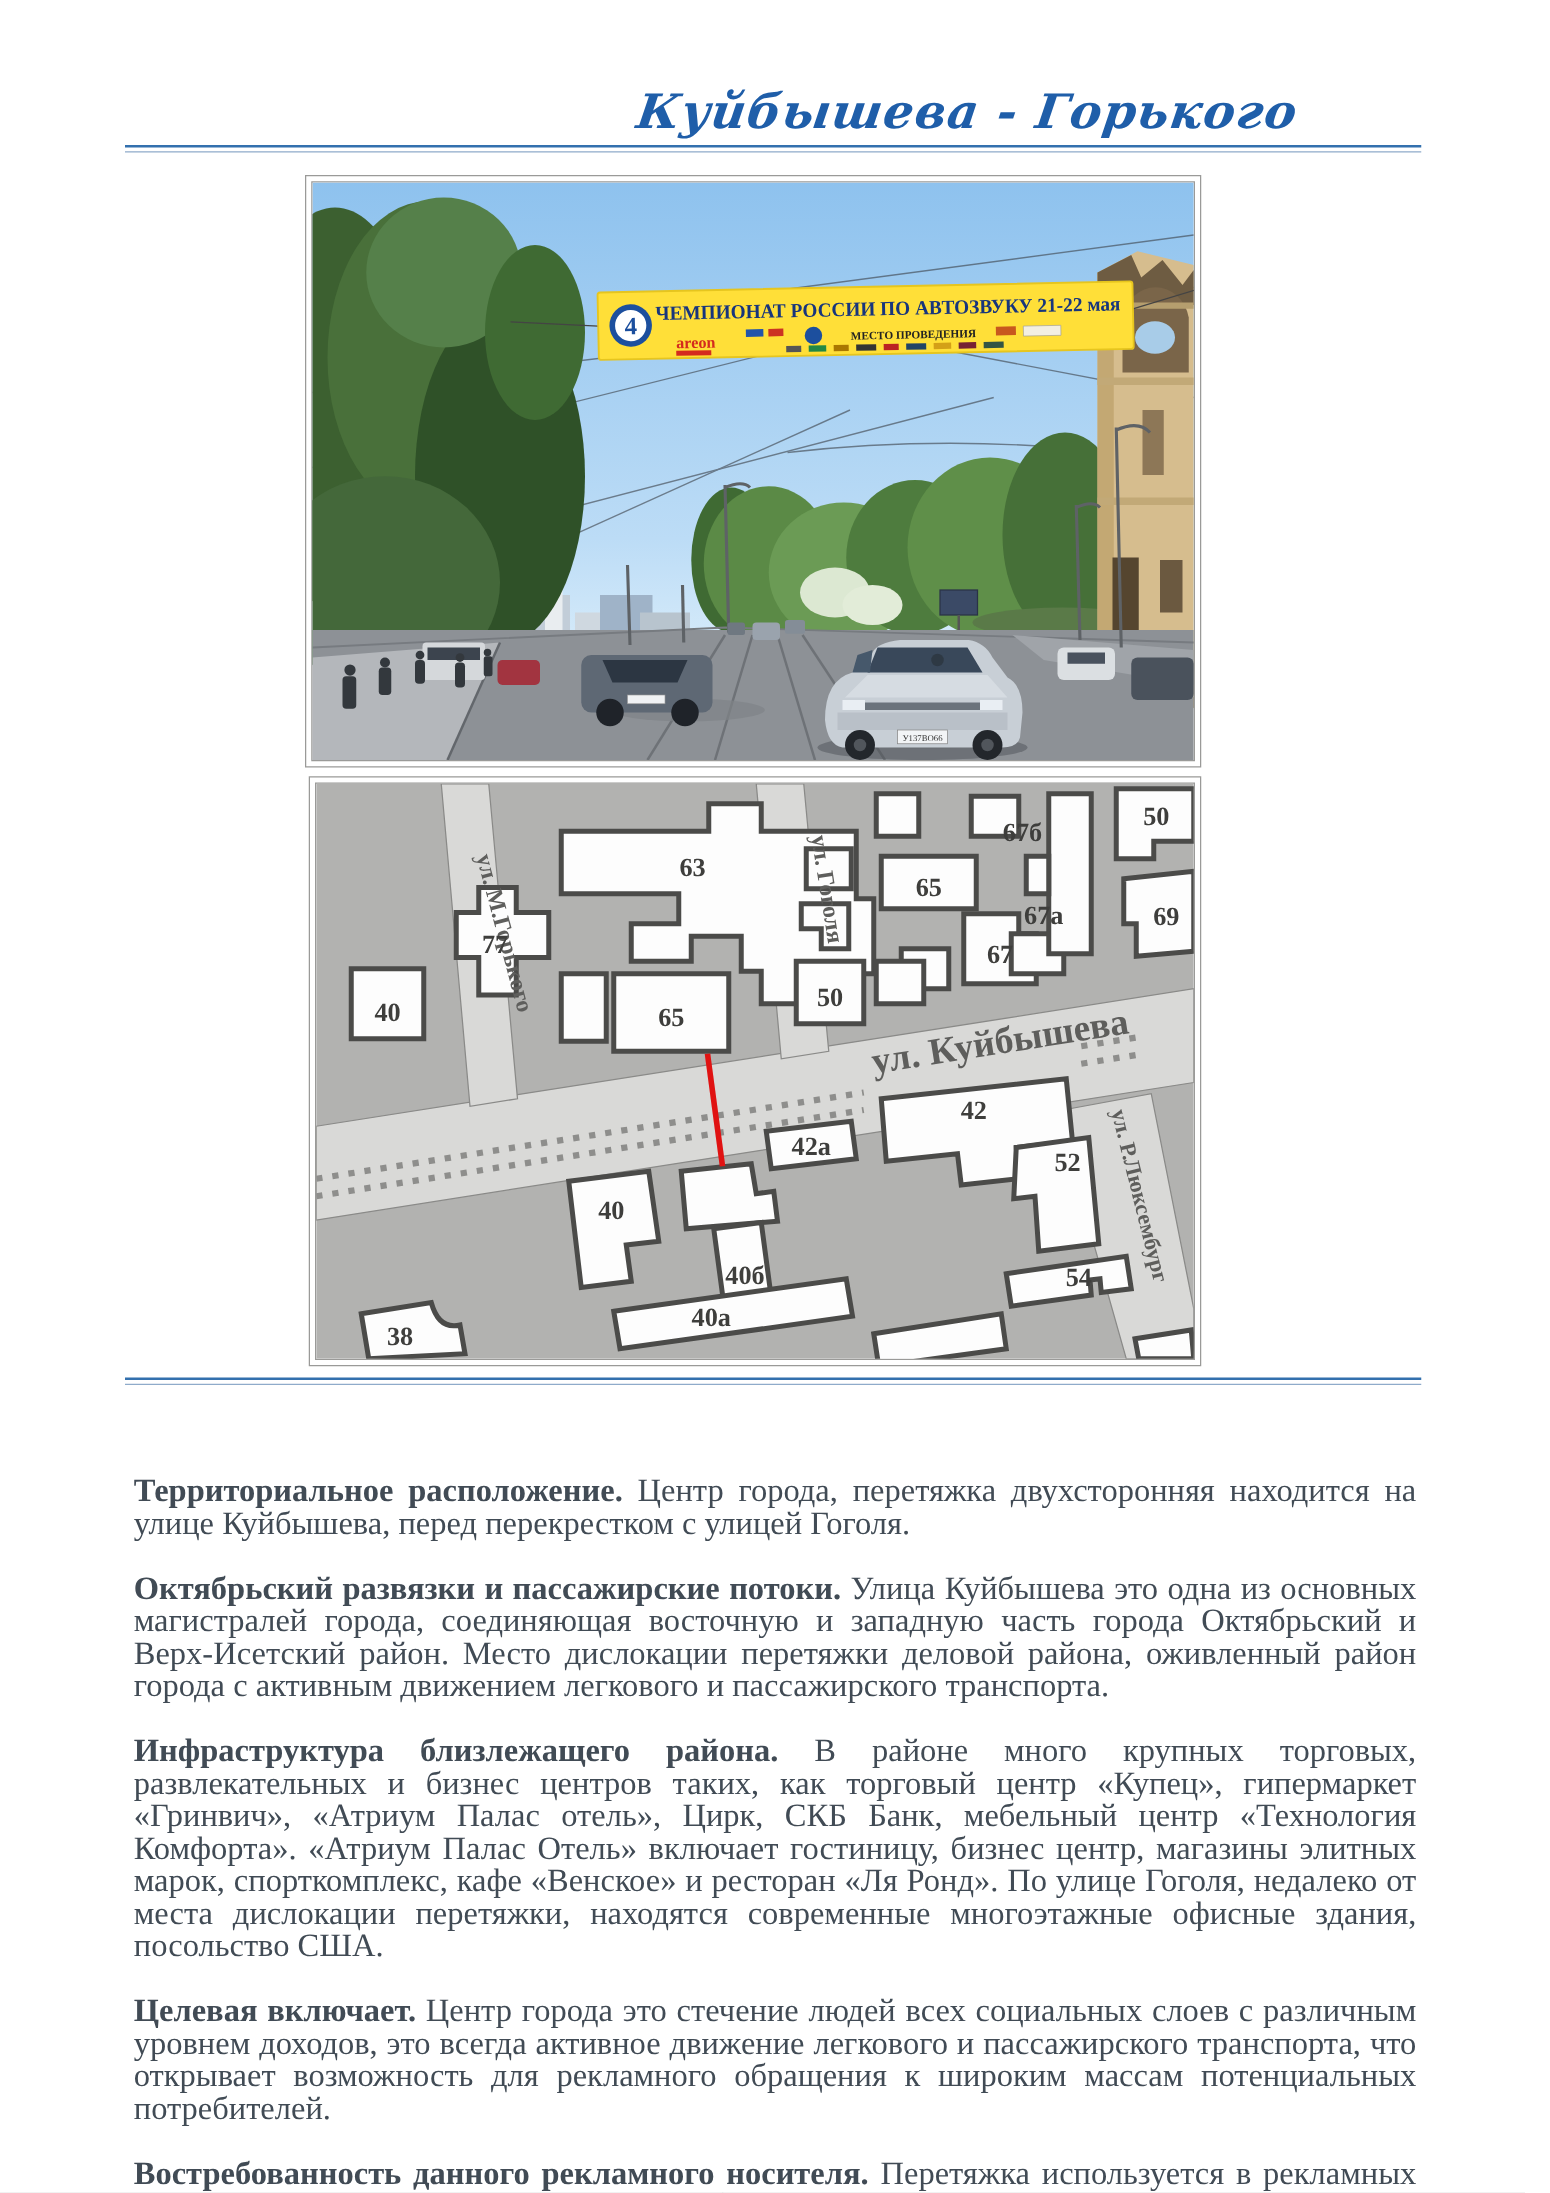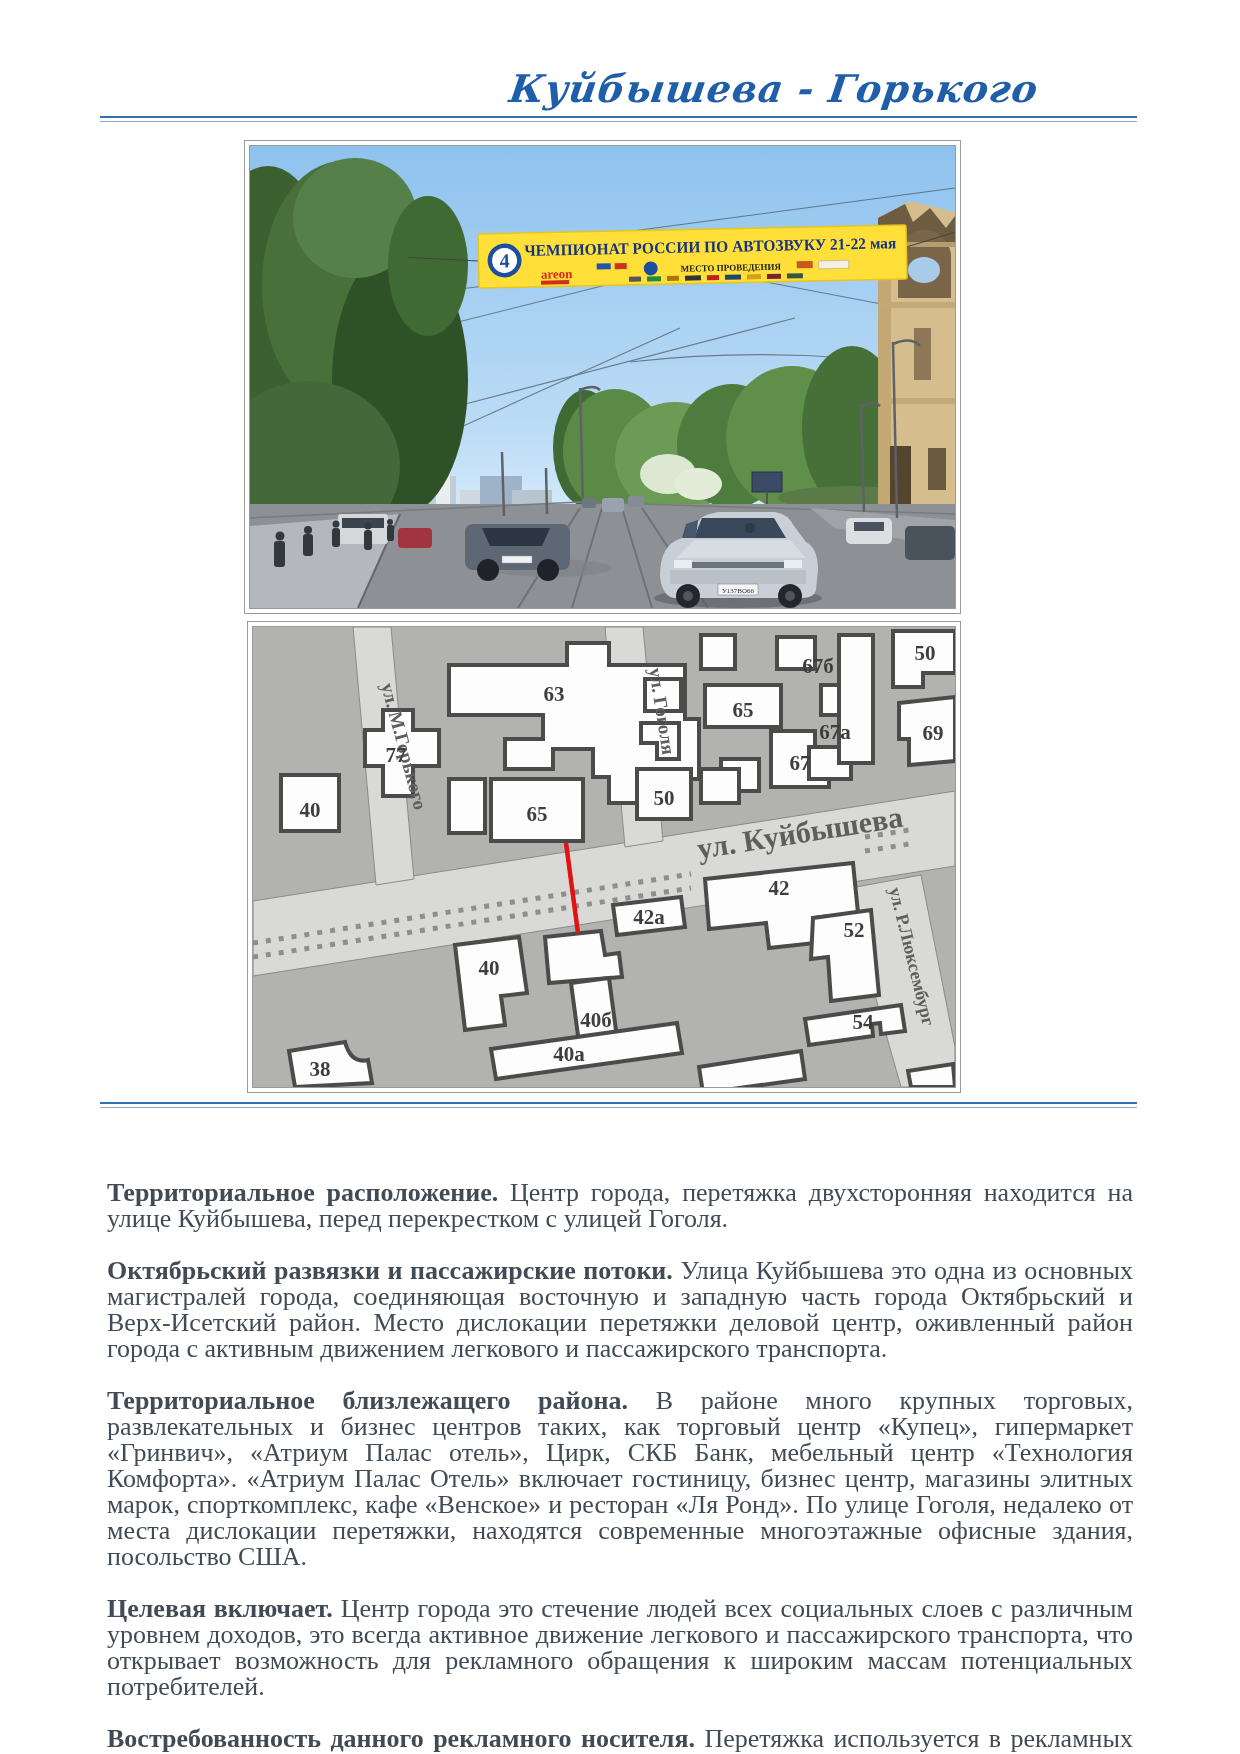--- a/index.html
+++ b/index.html
@@ -309,24 +309,24 @@
 
   <div class="rule rule-bottom"></div>
 
   <div class="bodytext">
     <p>
       <b>Территориальное расположение.</b>
       <span>Центр города, перетяжка двухсторонняя находится на улице Куйбышева, перед перекрестком с улицей Гоголя.</span>
     </p>
     <p>
       <b>Октябрьский развязки и пассажирские потоки.</b>
-      <span>Улица Куйбышева  это одна из основных магистралей города, соединяющая восточную и западную часть города  Октябрьский и Верх-Исетский район. Место дислокации перетяжки  деловой центр, оживленный район города с активным движением легкового и пассажирского транспорта.</span>
-    </p>
-    <p>
-      <b>Территориальное близлежащего района.</b>
+      <span>Улица Куйбышева  это одна из основных магистралей города, соединяющая восточную и западную часть города  Октябрьский и Верх-Исетский район. Место дислокации перетяжки  деловой района, оживленный район города с активным движением легкового и пассажирского транспорта.</span>
+    </p>
+    <p>
+      <b>Инфраструктура близлежащего района.</b>
       <span>В районе много крупных торговых, развлекательных и бизнес центров таких, как торговый центр «Купец», гипермаркет «Гринвич», «Атриум Палас отель», Цирк, СКБ Банк, мебельный центр «Технология Комфорта». «Атриум Палас Отель» включает гостиницу, бизнес центр, магазины элитных марок, спорткомплекс, кафе «Венское» и ресторан «Ля Ронд». По улице Гоголя, недалеко от места дислокации перетяжки, находятся современные многоэтажные офисные здания, посольство США.</span>
     </p>
     <p>
       <b>Целевая включает.</b>
       <span>Центр города  это стечение людей всех социальных слоев с различным уровнем доходов, это всегда активное движение легкового и пассажирского транспорта, что открывает возможность для рекламного обращения к широким массам потенциальных потребителей.</span>
     </p>
     <p>
       <b>Востребованность данного рекламного носителя.</b>
       <span>Перетяжка используется в рекламных кампаниях казино «Гоа», «Вилла Пурбана»; оператора связи «Скайлинк»; магазинов «Милано Мода», «Ринго» и др.</span>
     </p>

